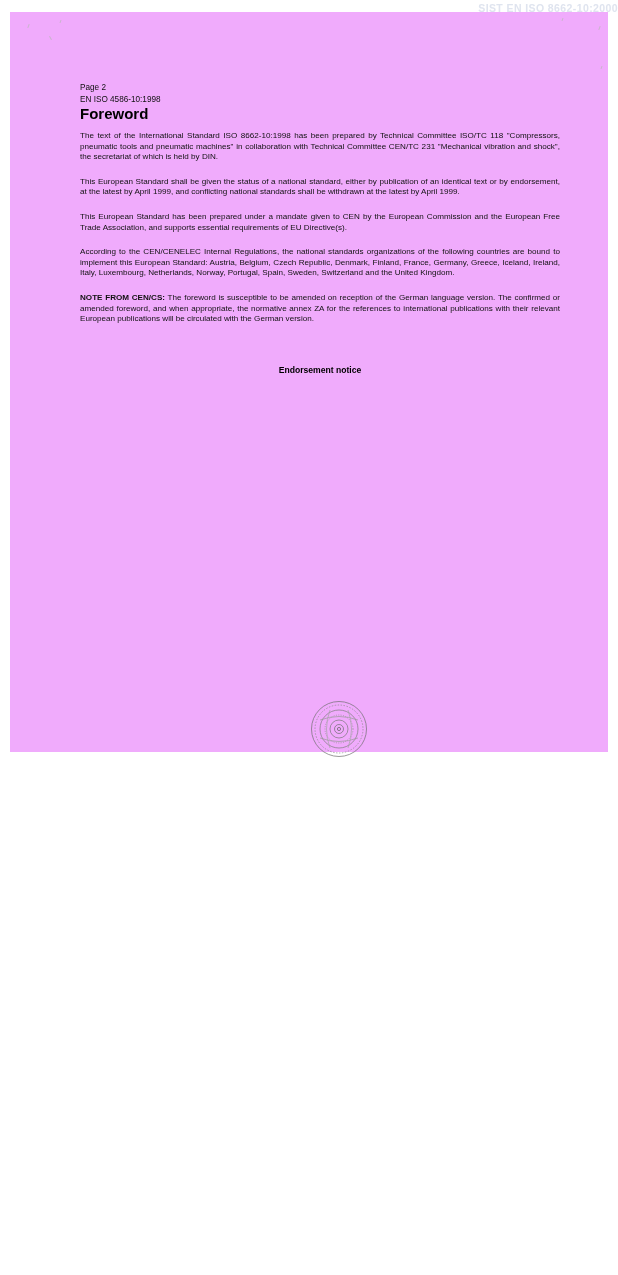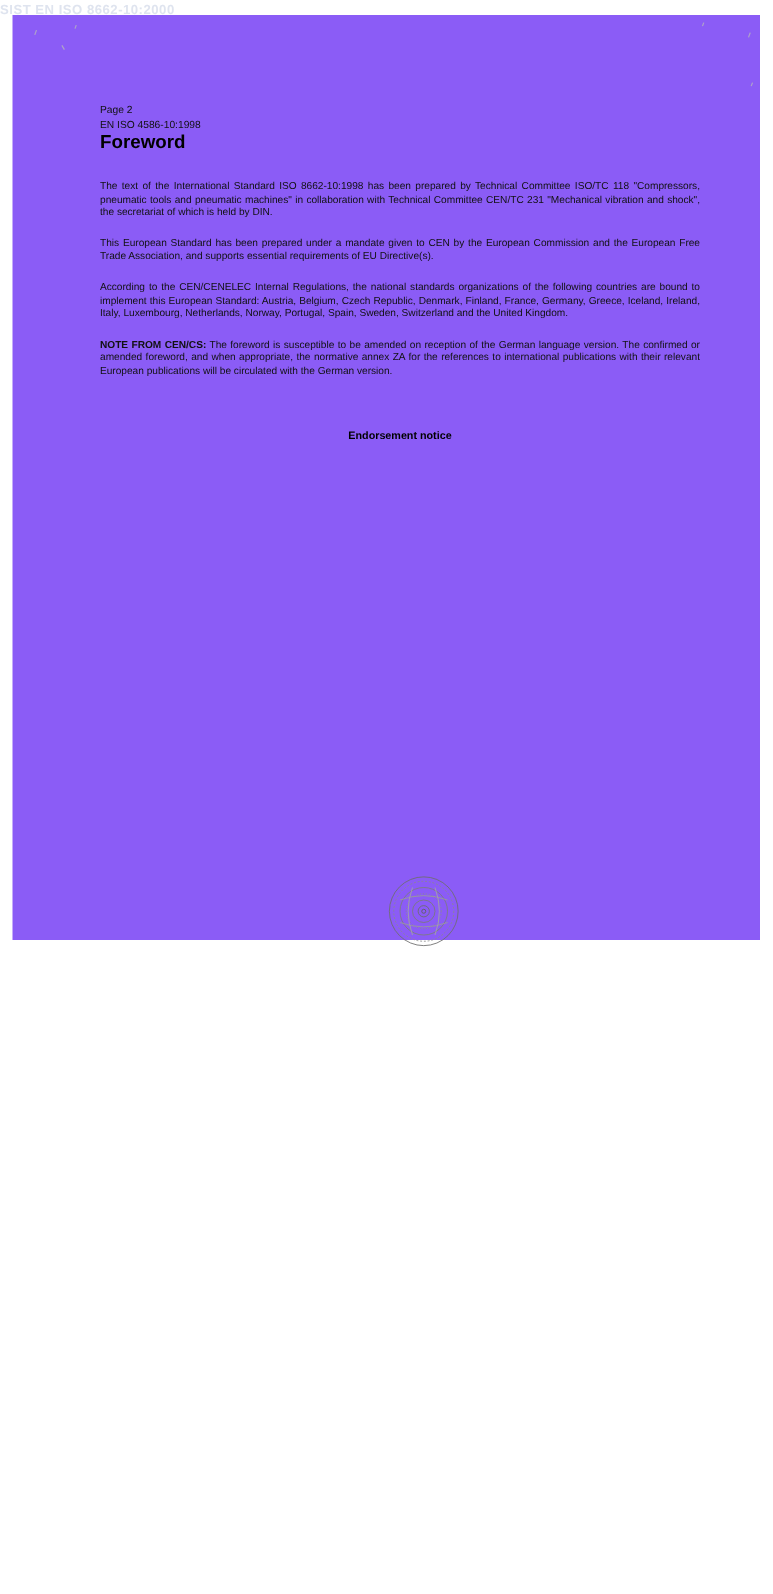--- a/index.html
+++ b/index.html
@@ -15,36 +15,36 @@
     color: #000000;
     overflow: hidden;
   }
 
   
   .watermark {
     position: absolute;
     top: 2px;
     left: 0;
     width: 618px;
-    text-align: left;
+    text-align: right;
     font-size: 10.5px;
     font-weight: bold;
     letter-spacing: 0.4px;
     color: #dfe4ef;
     user-select: none;
   }
 
   
   .page {
     position: absolute;
     top: 12px;
     left: 10px;
     width: 598px;
     height: 740px;
-    background: #8b5cf6;
+    background: #f0abfc;
     box-shadow: inset 0 0 0 0 #fff;
   }
 
   .speck {
     position: absolute;
     background: #b9b9b9;
     width: 1px;
     height: 4px;
     transform: rotate(20deg);
     opacity: .75;
@@ -70,21 +70,21 @@
   }
 
   p.body {
     font-size: 8.1px;
     line-height: 10.6px;
     text-align: justify;
     margin: 14px 0 0 0;
     color: #111;
   }
 
-  p.body.first { margin-top: 22px; }
+  p.body.first { margin-top: 9px; }
 
   .lead {
     font-weight: bold;
     margin-top: 16px;
   }
 
   .center-title {
     text-align: center;
     font-size: 8.6px;
     font-weight: bold;
@@ -118,20 +118,21 @@
   <div class="content">
 
     <div class="hdr">
       <div>Page 2</div>
       <div>EN ISO 4586-10:1998</div>
     </div>
 
     <div class="section-title">Foreword</div>
 
     <p class="body first">The text of the International Standard ISO 8662-10:1998 has been prepared by Technical Committee ISO/TC 118 "Compressors, pneumatic tools and pneumatic machines" in collaboration with Technical Committee CEN/TC 231 "Mechanical vibration and shock", the secretariat of which is held by DIN.</p>
+    <p class="body">This European Standard shall be given the status of a national standard, either by publication of an identical text or by endorsement, at the latest by April 1999, and conflicting national standards shall be withdrawn at the latest by April 1999.</p>
     <p class="body">This European Standard has been prepared under a mandate given to CEN by the European Commission and the European Free Trade Association, and supports essential requirements of EU Directive(s).</p>
     <p class="body">According to the CEN/CENELEC Internal Regulations, the national standards organizations of  the following countries are bound to implement this European Standard: Austria, Belgium, Czech Republic, Denmark, Finland, France, Germany, Greece, Iceland, Ireland, Italy, Luxembourg, Netherlands, Norway, Portugal, Spain, Sweden, Switzerland and the United Kingdom.</p>
 
     <p class="body"><span class="lead">NOTE FROM CEN/CS:</span><span> The foreword is susceptible to be amended on reception of the German language version. The confirmed or amended foreword, and when appropriate, the normative annex ZA for the references to international publications with their relevant European publications will be circulated with the German version.</span></p>
 
     <div class="center-title">Endorsement notice</div>
 
   </div>
 
   <div class="seal">

